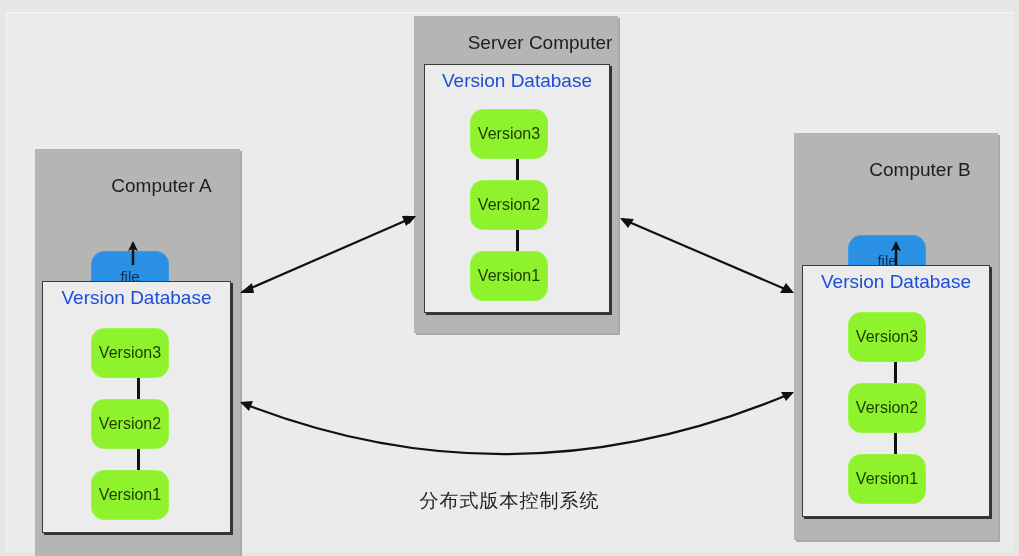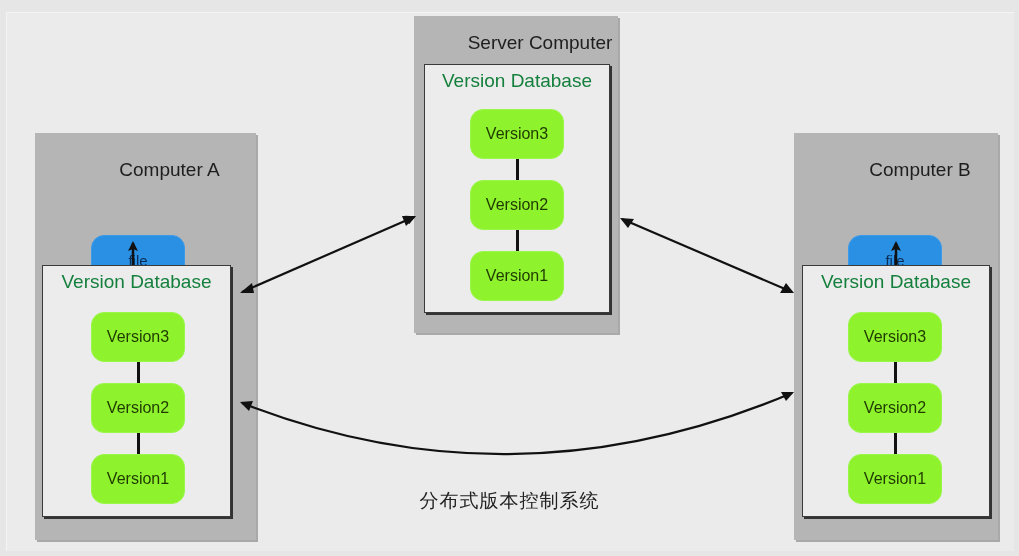--- a/index.html
+++ b/index.html
@@ -3,22 +3,22 @@
 <meta charset="utf-8">
 <style>
   html, body { margin:0; padding:0; }
   body { width:1019px; height:556px; background:#e6e6e6; position:relative; overflow:hidden;
          font-family:"Liberation Sans", "DejaVu Sans", sans-serif; }
   .frame { position:absolute; left:6px; top:12px; width:1007px; height:538px; background:#ebebeb;
            border-top:1px solid #f4f4f4; border-left:1px solid #f4f4f4; }
   .machine { position:absolute; background:#b5b5b5; box-shadow: 2px 2px 0 #a9a9a9; }
   .machine-title { position:absolute; left:0; right:0; text-align:center; font-size:19px; color:#1e1e1e;margin-left:48px; }
   .db { position:absolute; background:#ececec; border:1px solid #3a3a3a; box-shadow:2px 2px 0 #333; }
-  .db-title { position:absolute; left:0; right:0; top:5px; text-align:center; font-size:19px; color:#15803d; white-space:nowrap; }
-  .node { position:absolute; width:94px; height:50px; border-radius:13px; display:flex; align-items:center;
+  .db-title { position:absolute; left:0; right:0; top:5px; text-align:center; font-size:19px; color:#1d4ed8; white-space:nowrap; }
+  .node { position:absolute; width:78px; height:50px; border-radius:13px; display:flex; align-items:center;
           justify-content:center; font-size:16px; color:#1f3a00; box-sizing:border-box; }
   .ver { background:#8ef22d; border:1px solid #9af74a; }
   .file { background:#2a90e3; color:#0c2e55; border:1px solid #3c9aea; font-size:15px;margin-top:44px; }
   .link { position:absolute; width:3px; background:#111; }
   svg.arrows { position:absolute; left:0; top:0; width:1019px; height:556px; pointer-events:none; }
   .caption { position:absolute; left:0; width:1019px; top:488px; text-align:center; font-size:19px; color:#222;
              font-family:Liberation Mono, monospace; letter-spacing:1px; }
 </style>
 </head>
 <body>
@@ -30,21 +30,21 @@
   <div class="db" style="left:10px; top:48px; width:184px; height:247px;">
     <div class="db-title">Version Database</div>
     <div class="node ver" style="left:45px; top:44px;">Version3</div>
     <div class="link" style="left:91px; top:94px; height:21px;"></div>
     <div class="node ver" style="left:45px; top:115px;">Version2</div>
     <div class="link" style="left:91px; top:165px; height:21px;"></div>
     <div class="node ver" style="left:45px; top:186px;">Version1</div>
   </div>
 </div>
 
-<div class="machine" style="left:35px; top:133px; width:205px; height:407px;padding-left:16px;">
+<div class="machine" style="left:35px; top:149px; width:205px; height:407px;">
   <div class="machine-title" style="top:26px;">Computer A</div>
   <div class="node file" style="left:56px; top:58px;">file</div>
   <div class="db" style="left:7px; top:132px; width:187px; height:250px;">
     <div class="db-title">Version Database</div>
     <div class="node ver" style="left:48px; top:46px;">Version3</div>
     <div class="link" style="left:94px; top:96px; height:21px;"></div>
     <div class="node ver" style="left:48px; top:117px;">Version2</div>
     <div class="link" style="left:94px; top:167px; height:21px;"></div>
     <div class="node ver" style="left:48px; top:188px;">Version1</div>
   </div>

